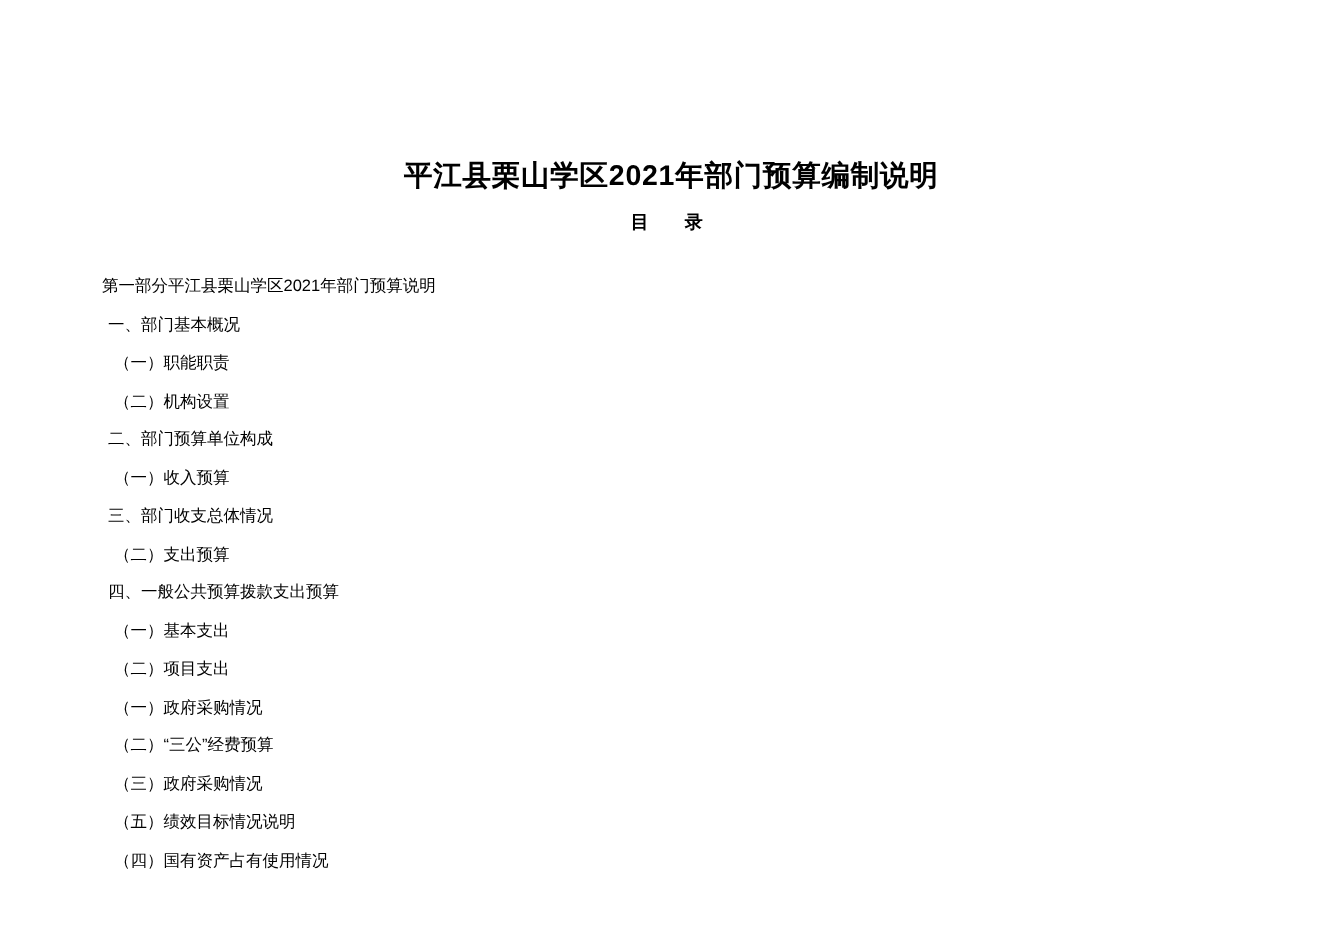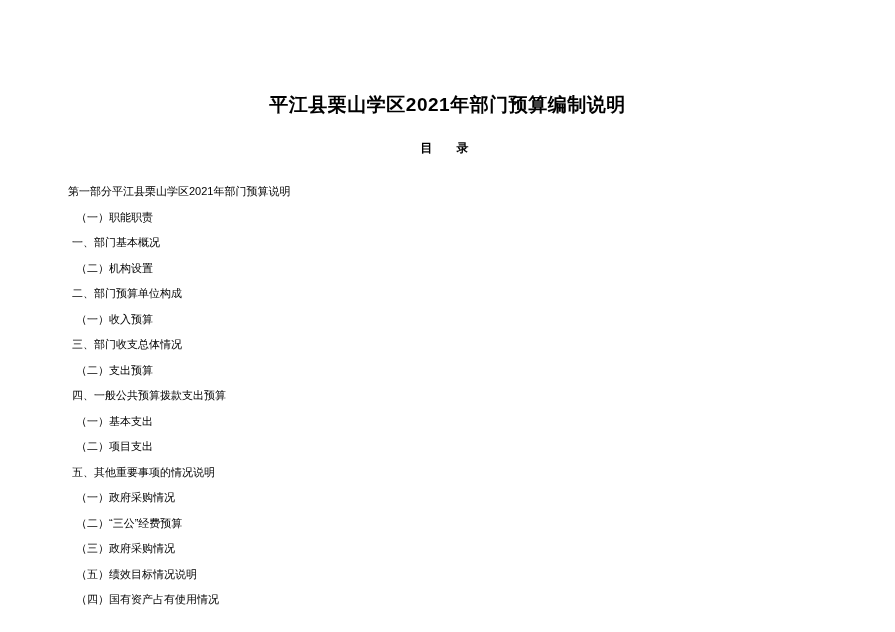--- a/index.html
+++ b/index.html
@@ -19,21 +19,21 @@
     width: 895px;
     height: 632px;
     box-sizing: border-box;
     padding: 0;
   }
   .doc-title {
     text-align: center;
     font-size: 19px;
     font-weight: bold;
     letter-spacing: 0.5px;
-    margin: 0;
+    margin: 12px;
     position: absolute;
     top: 92px;
     left: 0;
     right: 0;
   }
   .toc-heading {
     text-align: center;
     font-size: 12px;
     font-weight: bold;
     letter-spacing: 6px;
@@ -69,31 +69,30 @@
 <body>
 
 <div class="page">
 
   <h1 class="doc-title">平江县栗山学区2021年部门预算编制说明</h1>
 
   <div class="toc-heading">目　录</div>
 
   <div class="toc-list">
       <div class="toc-item level-0">第一部分平江县栗山学区2021年部门预算说明</div>
+      <div class="toc-item level-1">一、部门基本概况</div>
       <div class="toc-item level-2">（一）职能职责</div>
-      <div class="toc-item level-1">一、部门基本概况</div>
       <div class="toc-item level-2">（二）机构设置</div>
       <div class="toc-item level-1">二、部门预算单位构成</div>
       <div class="toc-item level-2">（一）收入预算</div>
       <div class="toc-item level-1">三、部门收支总体情况</div>
       <div class="toc-item level-2">（二）支出预算</div>
       <div class="toc-item level-1">四、一般公共预算拨款支出预算</div>
       <div class="toc-item level-2">（一）基本支出</div>
       <div class="toc-item level-2">（二）项目支出</div>
-      <div class="toc-item level-1">五、其他重要事项的情况说明</div>
       <div class="toc-item level-2">（一）政府采购情况</div>
       <div class="toc-item level-2">（二）“三公”经费预算</div>
       <div class="toc-item level-2">（三）政府采购情况</div>
       <div class="toc-item level-2">（五）绩效目标情况说明</div>
       <div class="toc-item level-2">（四）国有资产占有使用情况</div>
     </div>
 
 </div>
 
 </body></html>

